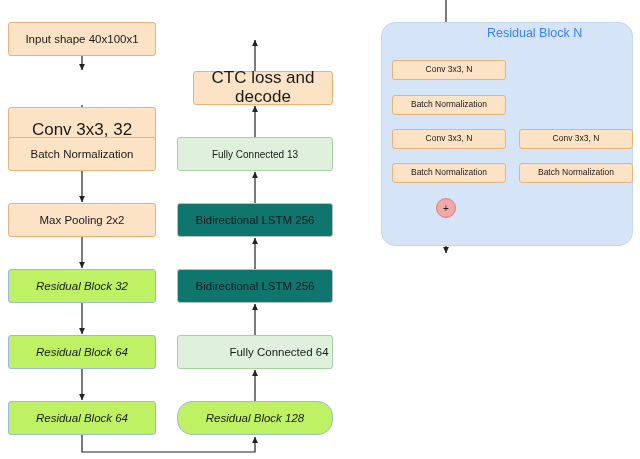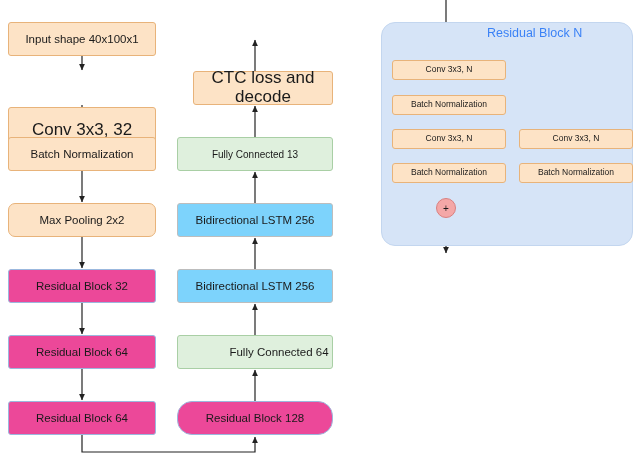--- a/index.html
+++ b/index.html
@@ -27,23 +27,23 @@
     align-items: center;
     justify-content: center;
     text-align: center;
     border-radius: 3px;
     border: 1px solid #9a9a9a;
     background: #ffffff;
     color: #1a1a1a;
     line-height: 1.1;
   }
   .orange  { background: #fde3c6; border-color: #e8b37a; }
-  .blue    { background: #ec4899; border-color: #9bb8de; }
+  .blue    { background: #bef264; border-color: #9bb8de; font-style: italic; }
   .green   { background: #dff0dd; border-color: #a9cfa5; }
-  .grey    { background: #7dd3fc; border-color: #bdbdbd; }
+  .grey    { background: #0f766e; border-color: #bdbdbd; }
   .panel {
     position: absolute;
     background: #d6e4f7;
     border-radius: 14px;
     border: 1px solid #c3d6ef;
   }
   .panel-title {
     position: absolute;
     font-size: 12.5px;
     color: #3b82f6;
@@ -124,21 +124,21 @@
       <path d="M576,183 L576,208 L457,208" marker-end="url(#arrow)"></path>
     </g>
   </svg>
 
   <div class="panel" style="left:381px; top:22px; width:250px; height:222px;"></div>
   <div class="panel-title" style="left:487px; top:26px;">Residual Block N</div>
 
   <div class="node orange" style="left:8px; top:6px; width:148px; height:34px; font-size:11.5px;margin-top:16px;">Input shape 40x100x1</div>
   <div class="node orange" style="left:8px; top:71px; width:148px; height:46px; font-size:17px;margin-top:36px;">Conv 3x3, 32</div>
   <div class="node orange" style="left:8px; top:137px; width:148px; height:34px; font-size:11.5px;">Batch Normalization</div>
-  <div class="node orange" style="left:8px; top:203px; width:148px; height:34px; font-size:11.5px;border-radius:7px;">Max Pooling 2x2</div>
+  <div class="node orange" style="left:8px; top:203px; width:148px; height:34px; font-size:11.5px;">Max Pooling 2x2</div>
   <div class="node blue" style="left:8px; top:269px; width:148px; height:34px; font-size:11.5px;">Residual Block 32</div>
   <div class="node blue" style="left:8px; top:335px; width:148px; height:34px; font-size:11.5px;">Residual Block 64</div>
   <div class="node blue" style="left:8px; top:401px; width:148px; height:34px; font-size:11.5px;">Residual Block 64</div>
 
   <div class="node orange" style="left:177px; top:71px; width:140px; height:34px; font-size:17px;margin-left:16px;">CTC loss and decode</div>
   <div class="node green" style="left:177px; top:137px; width:156px; height:34px; font-size:10px;">Fully Connected 13</div>
   <div class="node grey" style="left:177px; top:203px; width:156px; height:34px; font-size:11.5px;">Bidirectional LSTM 256</div>
   <div class="node grey" style="left:177px; top:269px; width:156px; height:34px; font-size:11.5px;">Bidirectional LSTM 256</div>
   <div class="node green" style="left:177px; top:335px; width:156px; height:34px; font-size:11.5px;padding-left:48px;">Fully Connected 64</div>
   <div class="node blue" style="left:177px; top:401px; width:156px; height:34px; font-size:11.5px;border-radius:15px;">Residual Block 128</div>

